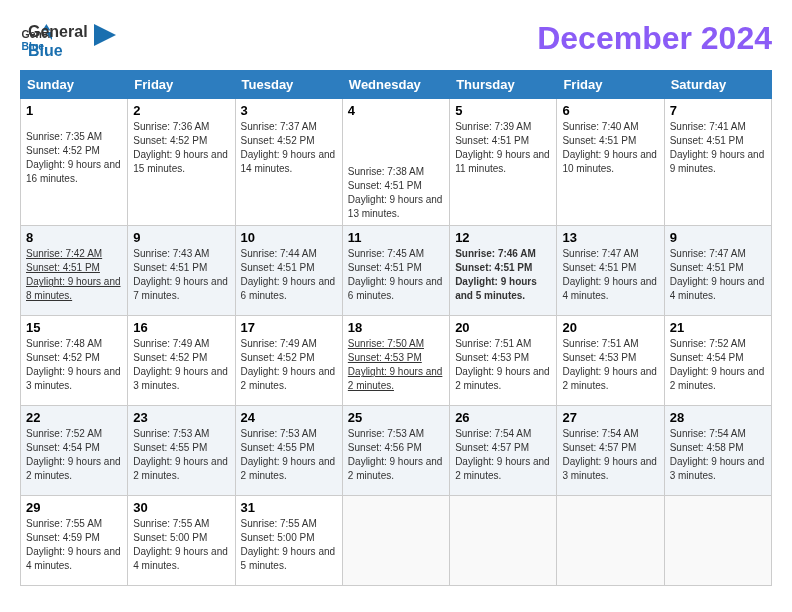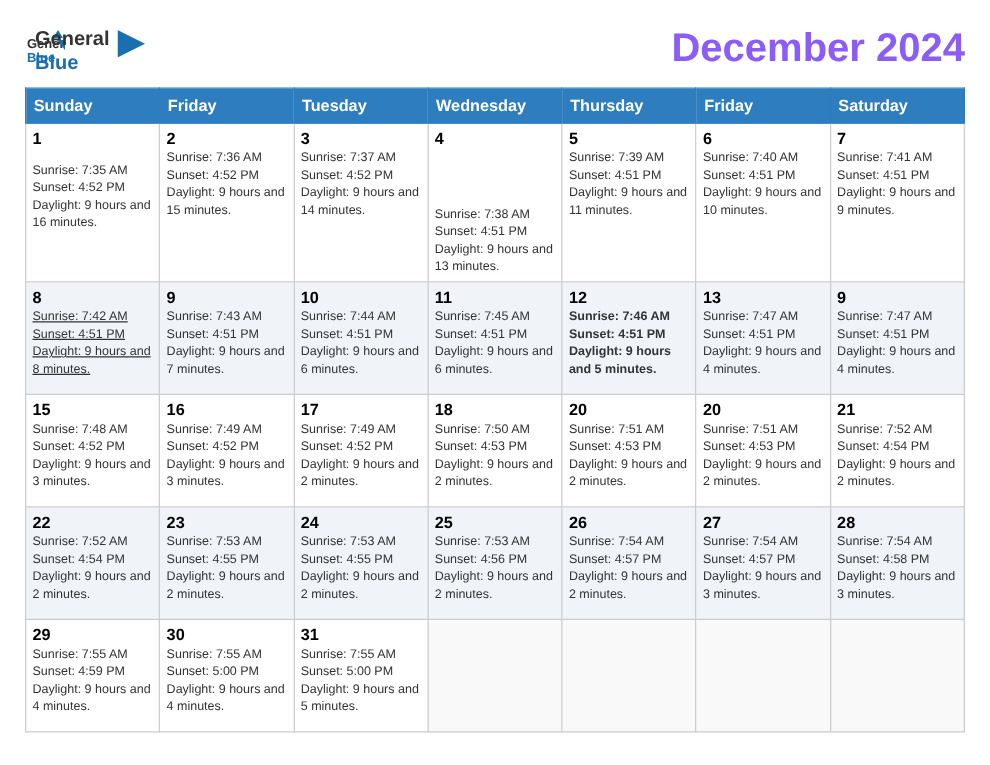--- a/index.html
+++ b/index.html
@@ -221,21 +221,21 @@
 Daylight: 9 hours and 3 minutes.</div>
         </td>
         <td>
           <span class="day-num">17</span>
           <div class="day-info" style="white-space: pre-line;">Sunrise: 7:49 AM
 Sunset: 4:52 PM
 Daylight: 9 hours and 2 minutes.</div>
         </td>
         <td>
           <span class="day-num">18</span>
-          <div class="day-info" style="white-space: pre-line;">Sunrise: 7:50 AM
+          <div class="day-info" style="white-space: pre-line; text-decoration: underline;">Sunrise: 7:50 AM
 Sunset: 4:53 PM
 Daylight: 9 hours and 2 minutes.</div>
         </td>
         <td>
           <span class="day-num">20</span>
           <div class="day-info" style="white-space: pre-line;">Sunrise: 7:51 AM
 Sunset: 4:53 PM
 Daylight: 9 hours and 2 minutes.</div>
         </td>
         <td>

